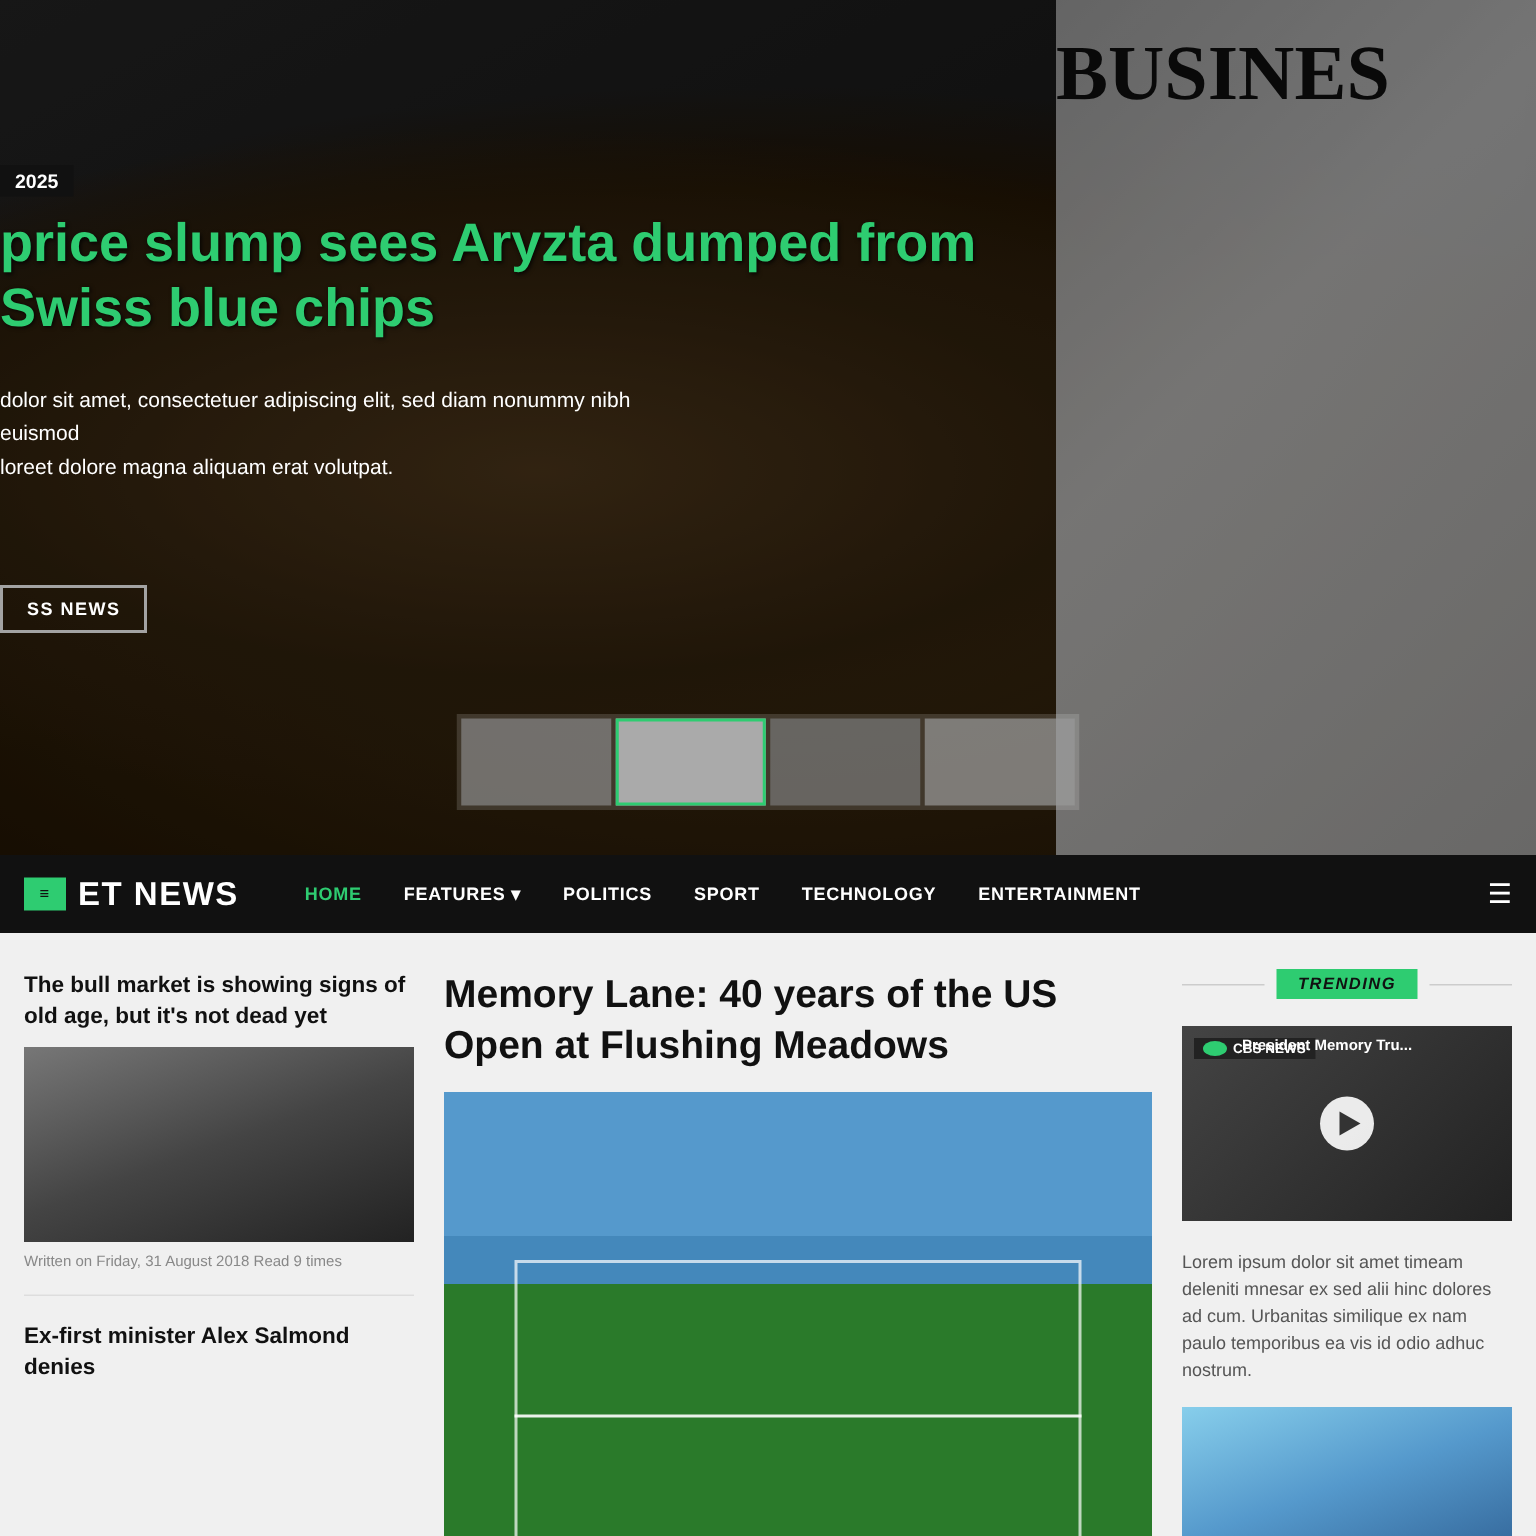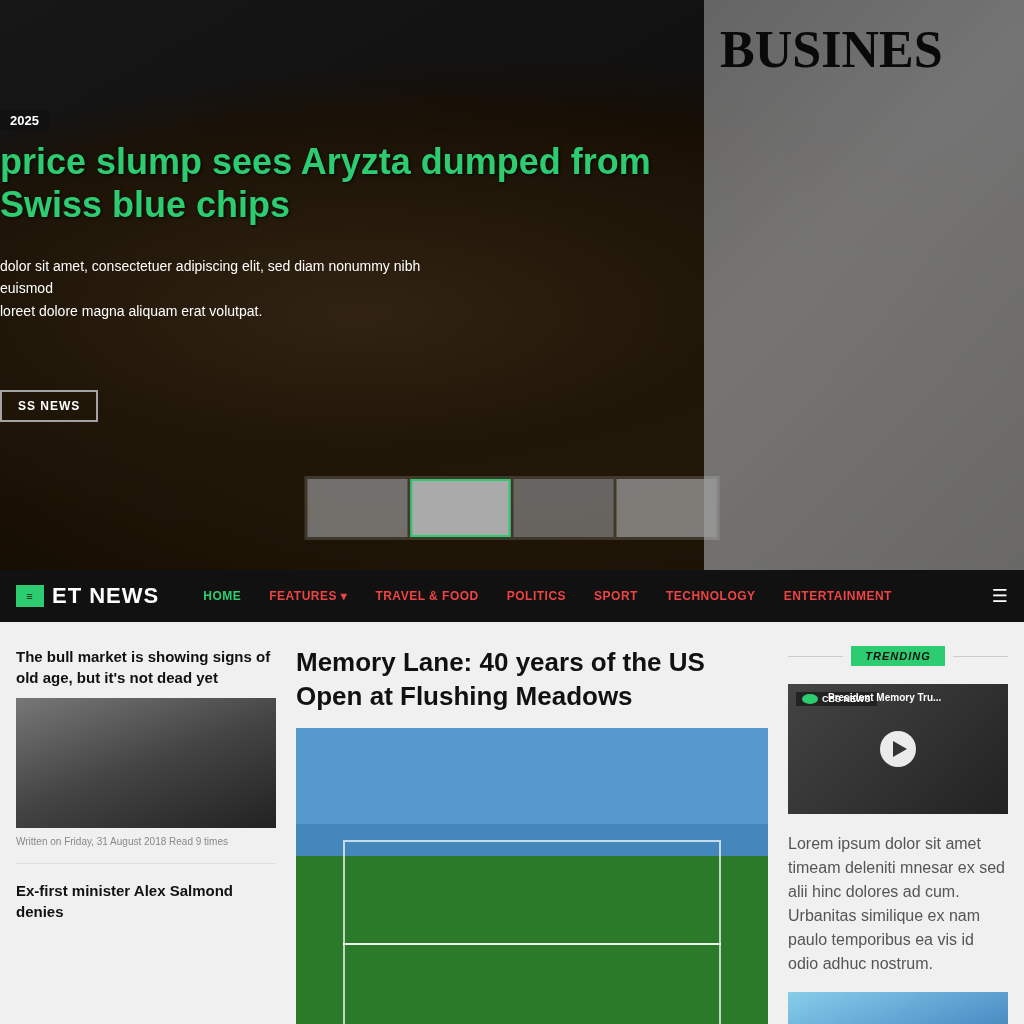--- a/index.html
+++ b/index.html
@@ -95,21 +95,21 @@
       right: 0;
       width: 320px;
       height: 100%;
       background: linear-gradient(135deg, #c8c8c8 0%, #e8e8e8 40%, #d0d0d0 100%);
       opacity: 0.9;
     }
     .hero-newspaper-title {
       font-size: 52px;
       font-weight: 900;
       color: #111;
-      padding: 20px 10px 0 16px;
+      padding: 20px 10px 0 0;
       font-family: Georgia, serif;
     }
 
     
     nav {
       width: 1024px;
       background: #111;
       display: flex;
       align-items: center;
       height: 52px;
@@ -138,21 +138,21 @@
       font-weight: bold;
     }
     .nav-items {
       display: flex;
       align-items: center;
       gap: 0;
       list-style: none;
       flex: 1;
     }
     .nav-items li a {
-      color: #ef4444;
+      color: #ffffff;
       text-decoration: none;
       font-size: 12px;
       font-weight: bold;
       letter-spacing: 0.5px;
       padding: 0 14px;
       display: block;
       line-height: 52px;
       text-transform: uppercase;
       transition: color 0.2s;
     }
@@ -351,21 +351,21 @@
     }
     .play-triangle {
       width: 0;
       height: 0;
       border-top: 8px solid transparent;
       border-bottom: 8px solid transparent;
       border-left: 14px solid #333;
       margin-left: 3px;
     }
     .trending-desc {
-      font-size: 16px;
+      font-size: 12px;
       color: #555;
       line-height: 1.5;
       margin-bottom: 16px;
     }
     .trending-article2-img {
       width: 100%;
       height: 100px;
       background: linear-gradient(160deg, #87ceeb 0%, #5599cc 50%, #336699 100%);
     }
   </style>
@@ -402,23 +402,20 @@
   <a class="nav-logo" href="#">
     <div class="nav-logo-icon">≡</div>
     <span>ET NEWS</span>
   </a>
   <ul class="nav-items">
     <li>
         <a href="#" class="active">HOME</a>
       </li>
     <li>
         <a href="#">FEATURES ▾</a>
-      </li>
-    <li>
-        <a href="#">TRAVEL &amp; FOOD</a>
       </li>
     <li>
         <a href="#">POLITICS</a>
       </li>
     <li>
         <a href="#">SPORT</a>
       </li>
     <li>
         <a href="#">TECHNOLOGY</a>
       </li>

